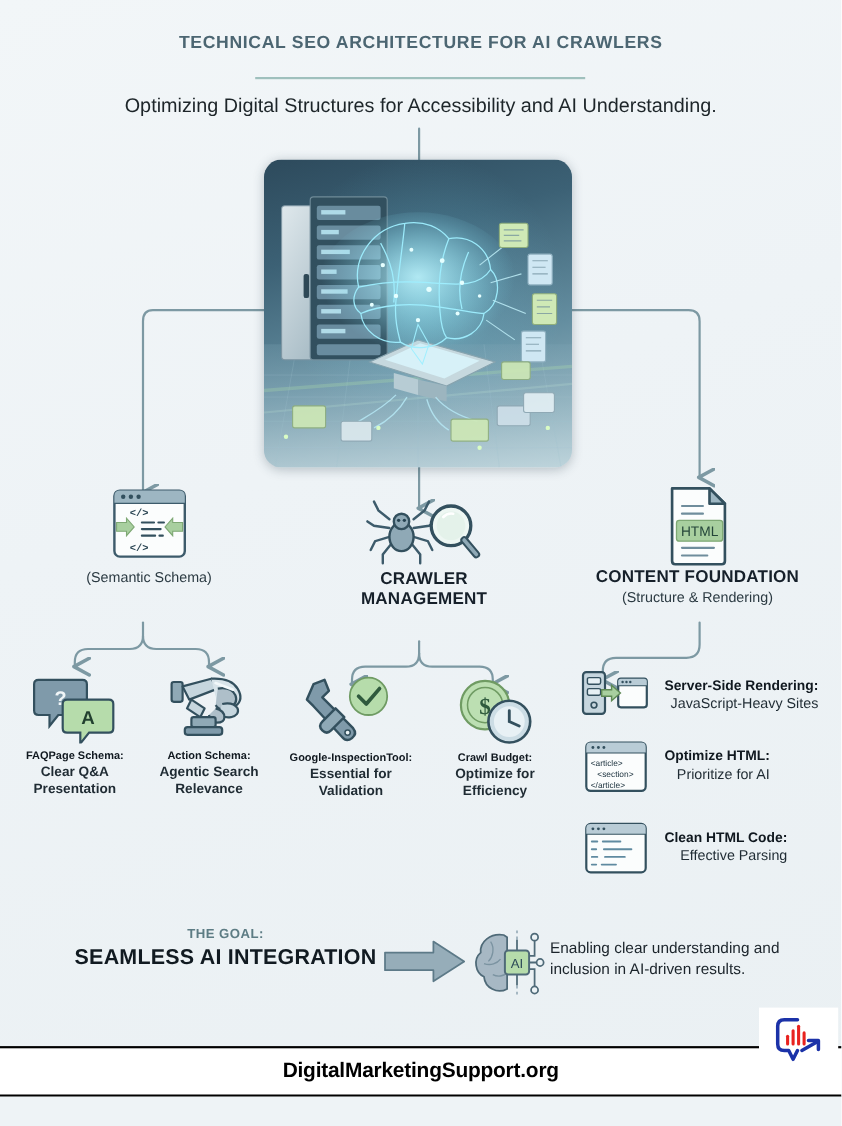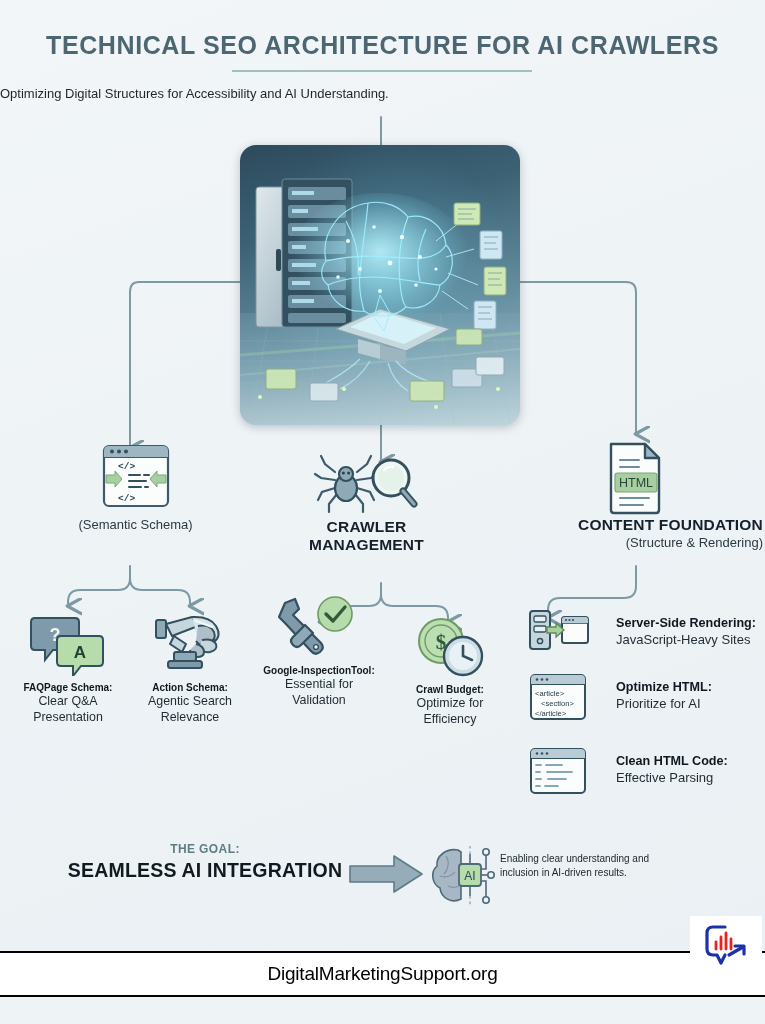--- a/index.html
+++ b/index.html
@@ -14,30 +14,30 @@
     width: 765px; height: 1024px;
     background: linear-gradient(160deg,#f2f6f8 0%, #eef3f6 40%, #eaf0f3 100%);
   }
   
   #wires { position:absolute; inset:0; width:765px; height:1024px; pointer-events:none; }
 
   
   .title {
     position:absolute; left:0; top:31px; width:765px;
     text-align:center;
-    font-size:25px; font-weight:700; letter-spacing:.6px;
+    font-size:16px; font-weight:700; letter-spacing:.6px;
     color:#4c6672;
   }
   .title-rule {
     position:absolute; left:232px; top:70px; width:300px; height:2px;
     background:#9fc0bd;
   }
   .subtitle {
     position:absolute; left:0; top:86px; width:765px;
-    font-size:13px; color:#1d2529;
+    text-align:center; font-size:18px; color:#1d2529;
   }
 
   
   .hero {
     position:absolute; left:240px; top:145px; width:280px; height:280px;
     border-radius:16px; overflow:hidden;
     background:
       radial-gradient(circle at 52% 44%, rgba(140,240,255,.40) 0%, rgba(120,210,235,.12) 32%, rgba(0,0,0,0) 60%),
       linear-gradient(165deg,#2d4a5c 0%, #3c6175 28%, #648ea0 62%, #a9c6cf 100%);
     box-shadow:0 2px 10px rgba(40,60,75,.28);
@@ -46,64 +46,64 @@
 
   
   .pillar { position:absolute; text-align:center; }
   .pillar .p-title {
     font-size:15.5px; font-weight:700; color:#16202a; letter-spacing:.2px;
     line-height:1.18;
   }
   .pillar .p-sub { font-size:13px; color:#2b3a42; margin-top:1px; }
 
   .pillar-left   { left:3px;   top:436px;  width:265px; }
-  .pillar-mid    { left:234px; top:446px;  width:265px; }
-  .pillar-right  { left:505px; top:436px;  width:258px;text-align:right; }
+  .pillar-mid    { left:253px; top:446px;  width:265px; }
+  .pillar-right  { left:505px; top:436px;  width:258px; }
 
   .pill-icon { height:80px; display:flex; align-items:flex-end; justify-content:center; }
   .pill-icon.mid { height:72px; }
 
   
   .leaf { position:absolute; text-align:center; width:124px; }
   .leaf .l-icon { height:66px; display:flex; align-items:flex-end; justify-content:center; }
   .leaf .l-title { font-size:10px; font-weight:700; color:#10181f; margin-top:6px; line-height:1.2; }
-  .leaf .l-desc  { font-size:12.4px; color:#1f2b33; line-height:1.28; }
+  .leaf .l-desc  { font-size:12.4px; color:#1f2b33; line-height:1.28;font-weight:bold; }
 
   .leaf-faq    { left:6px;   top:610px; }
   .leaf-action { left:128px; top:610px; }
-  .leaf-gtool  { left:248px; top:593px; width:142px; }
+  .leaf-gtool  { left:248px; top:612px; width:142px; }
   .leaf-budget { left:390px; top:612px; width:120px; }
 
   
-  .rrow { position:absolute; display:flex; align-items:center; gap:26px; }
+  .rrow { position:absolute; display:flex; align-items:center; gap:14px;text-align:right; }
   .rrow .r-ico { flex:0 0 auto; width:62px; height:48px; position:relative; }
   .rrow .r-txt { line-height:1.3; }
   .rrow .r-title { font-size:12.6px; font-weight:700; color:#10181f; }
   .rrow .r-desc  { font-size:13px; color:#1f2b33; }
   .rrow-1 { left:528px; top:608px; }
   .rrow-2 { left:528px; top:672px; }
   .rrow-3 { left:528px; top:746px; }
 
   
   .goal-wrap { position:absolute; left:0; top:842px; width:765px; height:70px; }
   .goal-text { position:absolute; left:60px; top:0; width:290px; text-align:center; }
   .goal-kicker { font-size:12px; font-weight:700; color:#5d7c84; letter-spacing:.4px; }
   .goal-main { font-size:19.5px; font-weight:700; color:#111a21; letter-spacing:.2px; margin-top:3px; }
   .goal-desc {
     position:absolute; left:500px; top:10px; width:240px;
-    font-size:10px; color:#1b242b; line-height:1.38;
+    font-size:14px; color:#1b242b; line-height:1.38;
   }
 
   
   .footer {
     position:absolute; left:0; top:951px; width:765px; height:46px;
     background:#ffffff; border-top:2px solid #000; border-bottom:2px solid #000;
     display:flex; align-items:center; justify-content:center;
   }
-  .footer-text { font-size:19px; font-weight:400; color:#000; letter-spacing:-.2px; }
+  .footer-text { font-size:19px; font-weight:700; color:#000; letter-spacing:-.2px; }
   .logo-box {
     position:absolute; left:690px; top:916px; width:72px; height:62px;
     background:#fff; display:flex; align-items:center; justify-content:center;
   }
   .bottom-strip { position:absolute; left:0; top:997px; width:765px; height:27px; background:#eef3f6; }
 </style>
 </head>
 <body>
 
 <div id="infographic">

